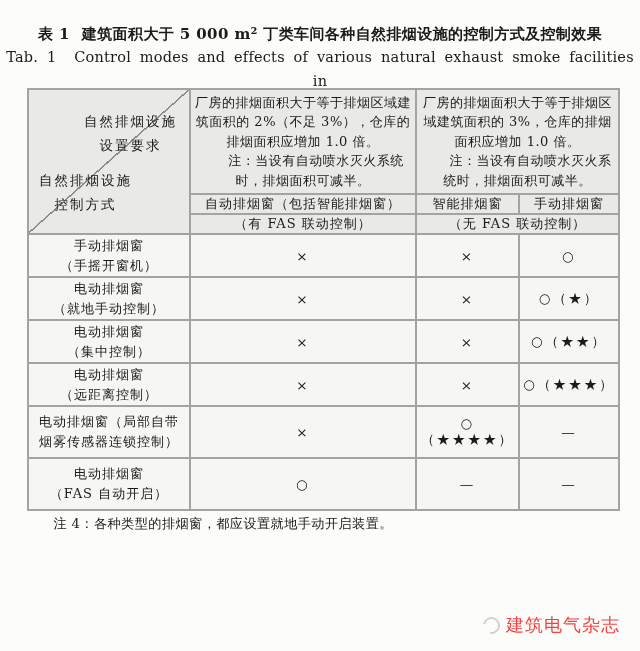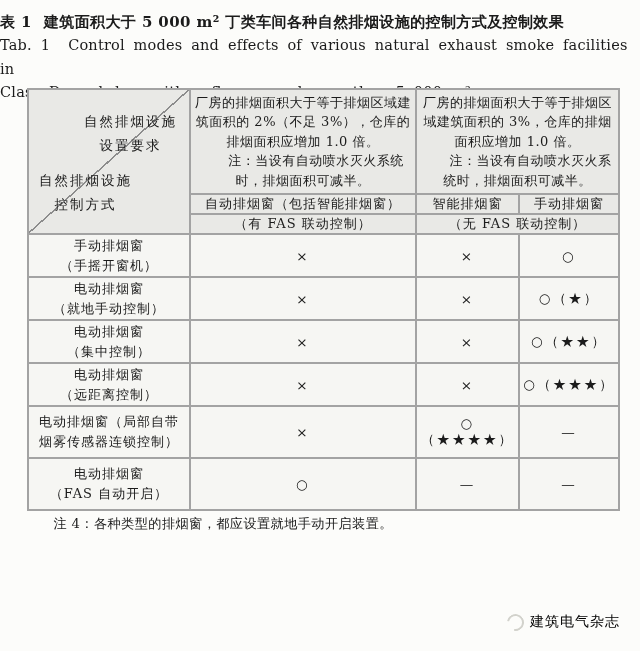--- a/index.html
+++ b/index.html
@@ -7,21 +7,21 @@
     width:640px;height:651px;
     background:#fcfcfa;
     font-family:"DejaVu Serif","Liberation Serif",serif;
     color:#1b1b1b;
     overflow:hidden;
     position:relative;
   }
   .page{position:relative;width:640px;height:651px;}
 
   
-  .title-block{padding-top:11px;}
+  .title-block{padding-top:23px;text-align:center;}
   .title-zh{
     font-weight:bold;
     font-size:15px;
     letter-spacing:0.4px;
     line-height:22px;
     white-space:nowrap;
   }
   .title-zh .tlabel{margin-right:12px;}
   .title-en{
     font-size:14.5px;
@@ -104,24 +104,24 @@
     font-size:13.2px;
     line-height:19.6px;
     text-align:justify;
     letter-spacing:0.4px;
   }
   .notes p{margin:0;text-indent:2em;}
 
   
   .watermark{
     position:absolute;
-    right:20px; bottom:20px;
+    right:20px; bottom:14px;
     display:flex; align-items:center;
-    color:#000000;
-    font-size:14px;
+    color:#ef4444;
+    font-size:18px;
     letter-spacing:1px;
   }
   .wm-icon{
     width:13px;height:13px;
     border:2px solid #d2d2cc;
     border-left-color:transparent;
     border-radius:50%;
     margin-right:6px;
     transform:rotate(-35deg);
     display:inline-block;

